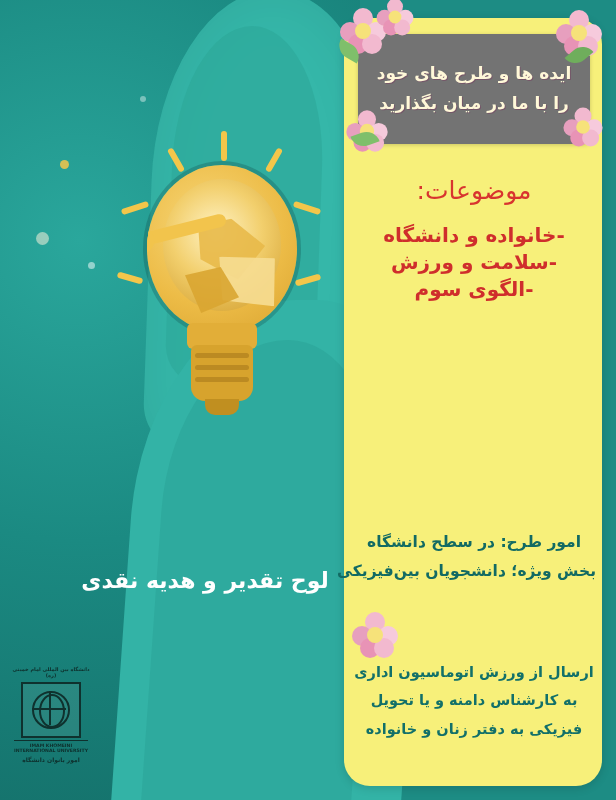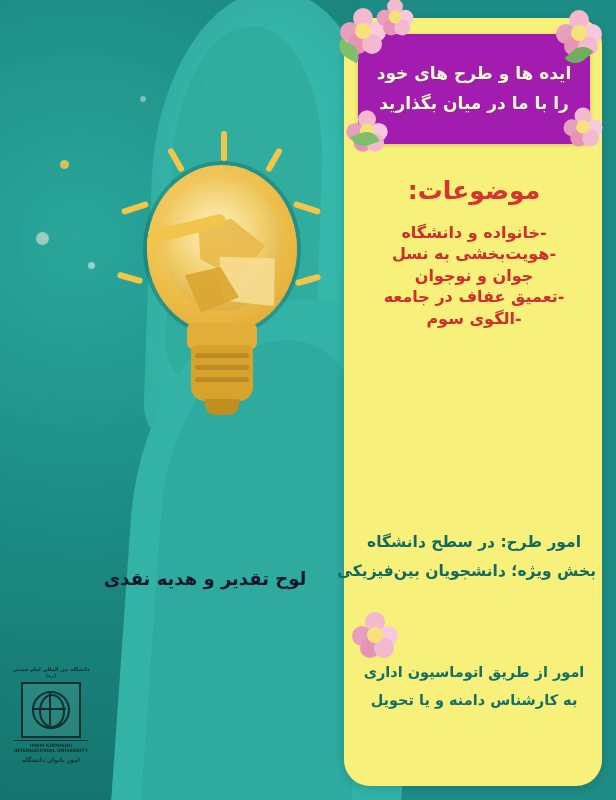--- a/index.html
+++ b/index.html
@@ -103,21 +103,21 @@
   
   .panel{
     position:absolute;left:344px;top:18px;width:258px;height:768px;
     background:#f7f07a;
     border-radius:26px 26px 26px 26px;
     box-shadow:0 2px 10px rgba(0,0,0,.15);
   }
   
   .header-band{
     position:absolute;left:358px;top:34px;width:232px;height:110px;
-    background:#a21caf;
+    background:#737373;
     border-radius:6px;
     display:flex;align-items:center;justify-content:center;
     text-align:center;
     box-shadow:0 1px 4px rgba(0,0,0,.18);
   }
   .header-text{
     color:#fff8d8;
     font-weight:bold;
     font-size:17px;
     line-height:1.75;
@@ -140,49 +140,49 @@
   .fl-bl{left:344px;top:108px;transform:scale(.9);}
   .fl-br{left:560px;top:104px;transform:scale(.85);}
   .leaf-1{left:336px;top:44px;transform:rotate(30deg);}
   .leaf-2{left:566px;top:48px;transform:rotate(-40deg);background:#6fae5c;}
   .leaf-3{left:352px;top:132px;transform:rotate(-20deg);background:#7fbf6b;}
 
   
   .topics-title{
     position:absolute;left:358px;top:176px;width:232px;
     text-align:center;
-    color:#d8342f;font-weight:bold;font-size:25px;
+    color:#d8342f;font-weight:normal;font-size:25px;
   }
   .topics{
     position:absolute;left:352px;top:222px;width:244px;
     text-align:center;
   }
   .topic{
-    color:#cf2e2c;font-weight:bold;font-size:16px;line-height:1.34;
+    color:#cf2e2c;font-weight:bold;font-size:20px;line-height:1.34;
     white-space:pre-line;
   }
   .scope{
     position:absolute;left:352px;top:528px;width:244px;
     text-align:center;color:#126a63;font-weight:bold;font-size:15.5px;line-height:1.85;
   }
   .scope div{white-space:nowrap;}
   .divider-flower{position:absolute;left:352px;top:612px;width:40px;height:40px;}
   .submit{
     position:absolute;left:352px;top:658px;width:244px;
     text-align:center;color:#127069;font-weight:bold;font-size:14.5px;line-height:1.95;
   }
   .submit div{white-space:nowrap;}
 
   
   .prizes{
     position:absolute;left:60px;top:568px;width:290px;
     text-align:center;color:#18312f;font-weight:bold;
   }
   .prizes .p-title{font-size:24px;margin-bottom:10px;color:#14302e;}
-  .prizes .p-body{font-size:18px;color:#0f172a;}
+  .prizes .p-body{font-size:22px;color:#ffffff;}
 
   
   .logo{
     position:absolute;left:8px;top:666px;width:86px;height:126px;
     text-align:center;color:#0d2b29;
   }
   .logo-top{font-size:5px;line-height:1.25;color:#0e2f2c;font-weight:bold;letter-spacing:.2px;}
   .logo-mark{
     margin:3px auto 2px;width:56px;height:52px;border:2px solid #0f312e;
     display:flex;align-items:center;justify-content:center;background:rgba(255,255,255,.08);
@@ -282,43 +282,42 @@
       <span class="petal"></span>
       <span class="core"></span>
   </div>
   <span class="leaf leaf-1"></span>
   <span class="leaf leaf-2"></span>
   <span class="leaf leaf-3"></span>
 
   <div class="topics-title">موضوعات:</div>
   <div class="topics">
     <div class="topic">-خانواده و دانشگاه</div>
-    <div class="topic">-هویت‌بخشی به نسل
-جوان و نوجوان</div>
-    <div class="topic">-تعمیق عفاف در جامعه</div>
+    <div class="topic">-سلامت و ورزش</div>
     <div class="topic">-الگوی سوم</div>
   </div>
 
   <div class="scope">
     <div>امور طرح: در سطح دانشگاه</div>
     <div>بخش ویژه؛ دانشجویان بین‌فیزیکی</div>
   </div>
 
   <div class="flower divider-flower">
     <span class="petal"></span>
       <span class="petal"></span>
       <span class="petal"></span>
       <span class="petal"></span>
       <span class="petal"></span>
       <span class="core"></span>
   </div>
 
   <div class="submit">
-    <div>امور از طریق اتوماسیون اداری</div>
+    <div>ارسال از ورزش اتوماسیون اداری</div>
     <div>به کارشناس دامنه و یا تحویل</div>
+    <div>فیزیکی به دفتر زنان و خانواده</div>
   </div>
 
   <div class="prizes">
     <div class="p-body">لوح تقدیر و هدیه نقدی</div>
   </div>
 
   <div class="logo">
     <div class="logo-top">دانشگاه بین المللی امام خمینی (ره)</div>
     <div class="logo-mark">
       <div class="globe">

